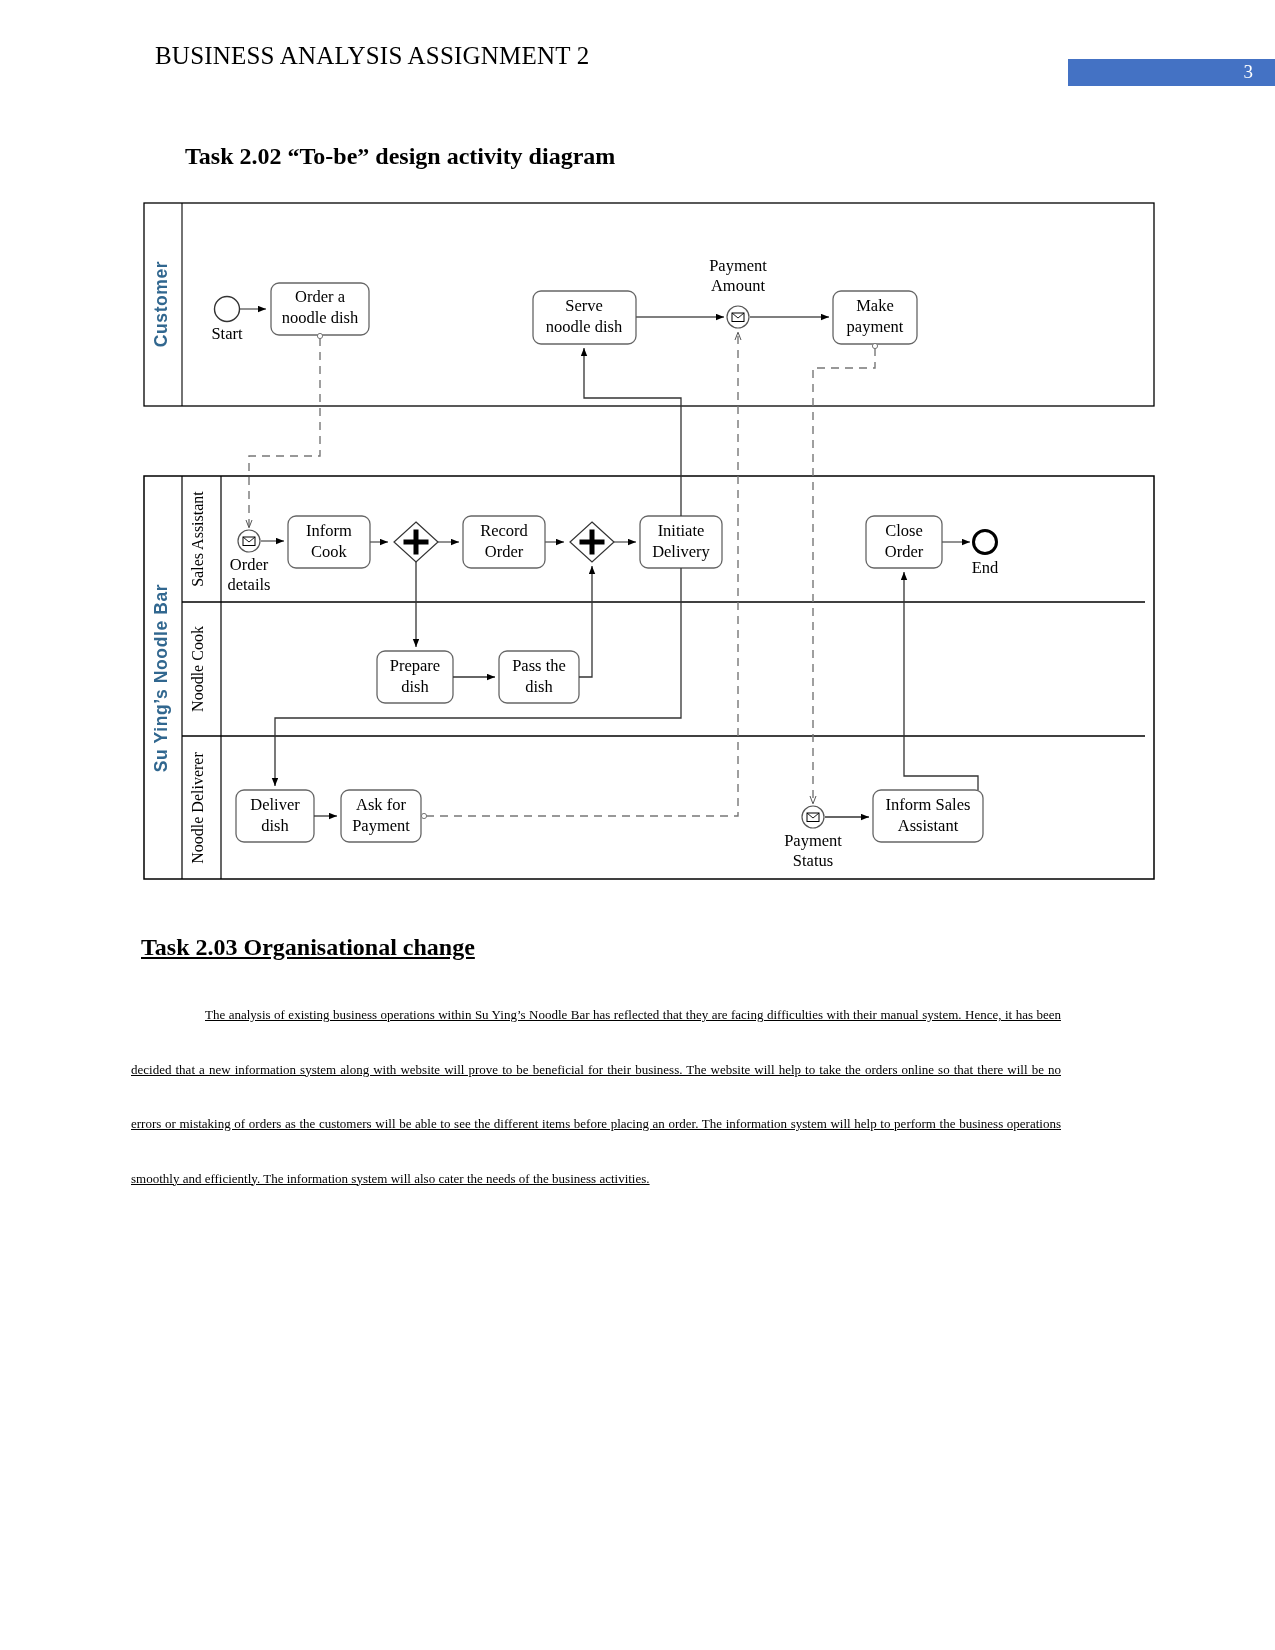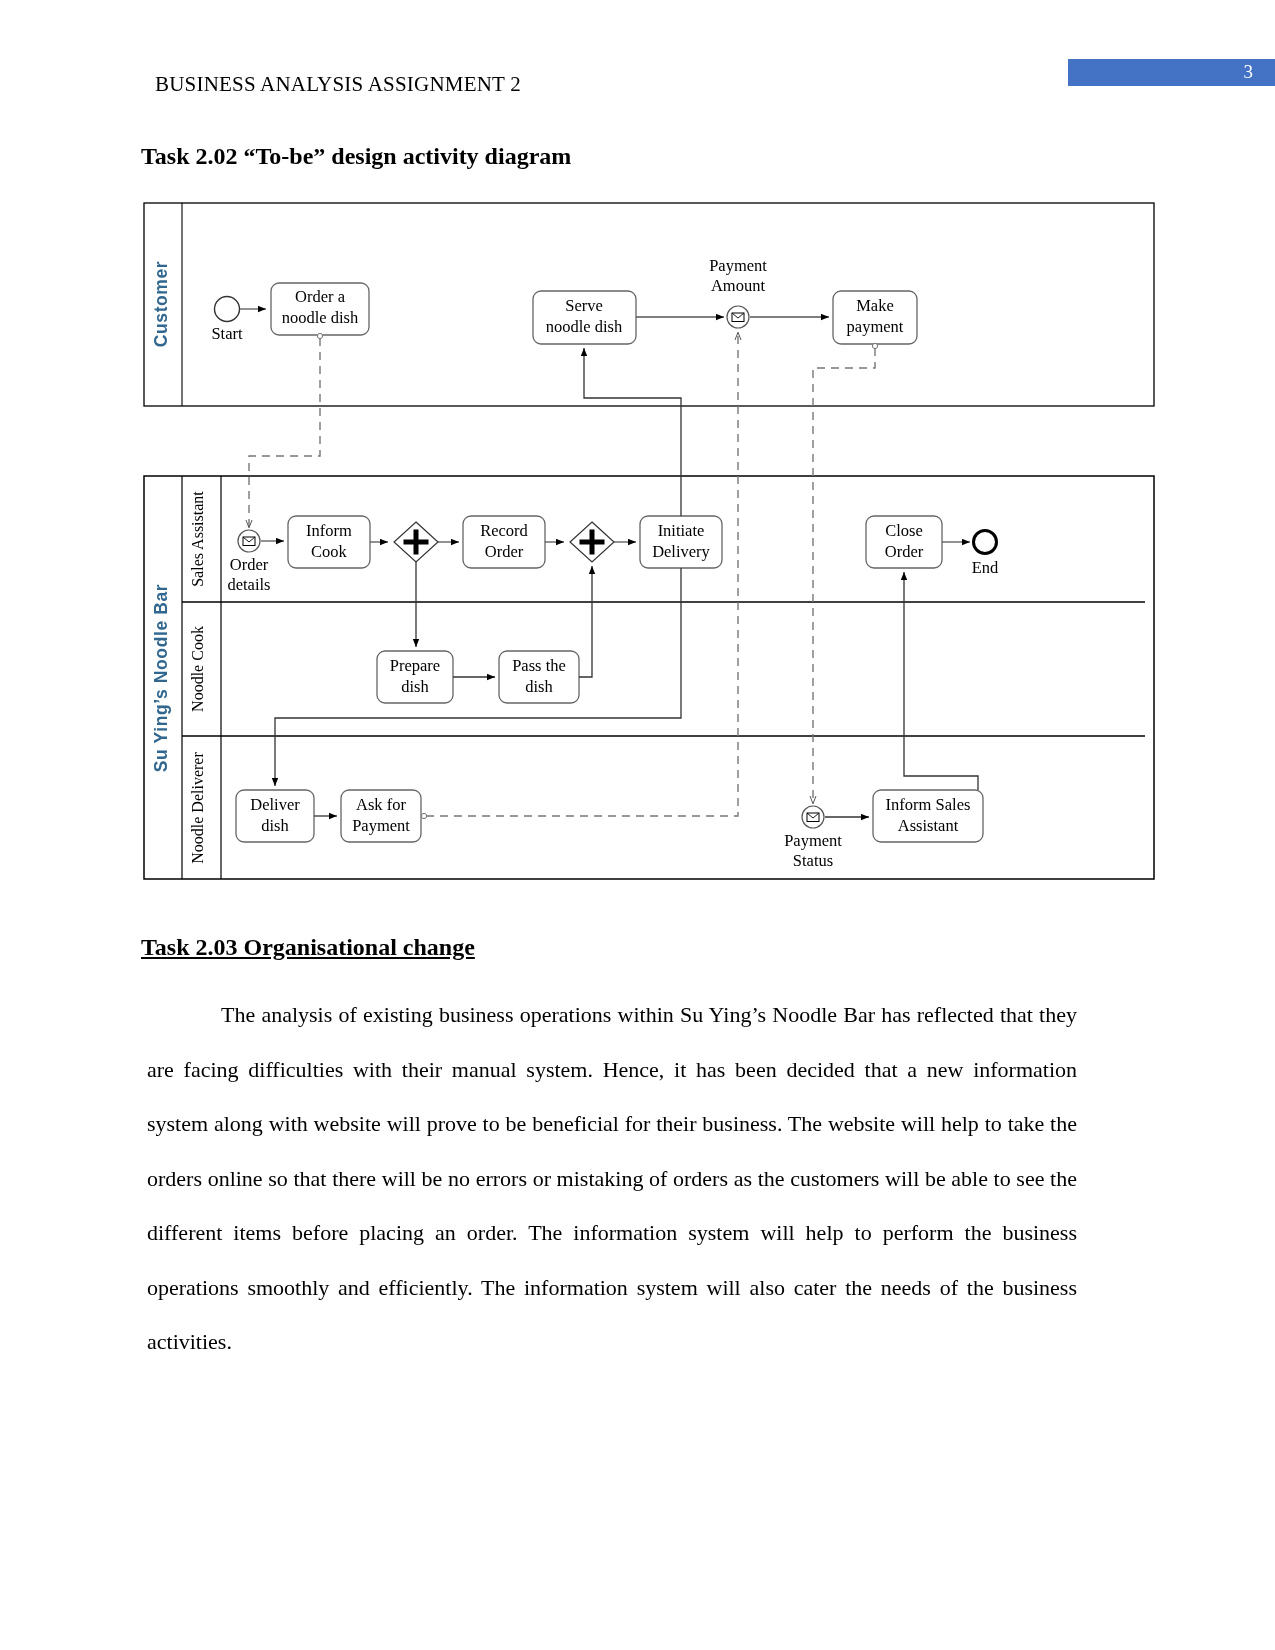--- a/index.html
+++ b/index.html
@@ -18,22 +18,22 @@
   
   #doc-header {
     position: absolute;
     top: 0; left: 0;
     width: 1275px;
     height: 110px;
   }
   #header-title {
     position: absolute;
     left: 155px;
-    top: 72px;
-    font-size: 21px;
+    top: 42px;
+    font-size: 25px;
     letter-spacing: 0.2px;
     white-space: nowrap;
     font-family: Liberation Serif, serif;
   }
   #page-number-badge {
     position: absolute;
     left: 1068px;
     top: 59px;
     width: 207px;
     height: 27px;
@@ -50,44 +50,45 @@
   }
 
   
   .section-heading {
     position: absolute;
     left: 141px;
     font-weight: bold;
     font-size: 24px;
     white-space: nowrap;
   }
-  #task-202-heading { top: 143px; }
+  #task-202-heading { top: 143px; margin-left: 44px; }
   #task-203-heading { top: 934px; text-decoration: underline; }
 
   
   #activity-diagram {
     position: absolute;
     left: 141px;
     top: 198px;
     width: 1015px;
     height: 690px;
   }
   #activity-diagram svg { display: block; }
 
   
   #body-paragraph {
     position: absolute;
-    left: 147px;
+    left: 131px;
     top: 988px;
     width: 930px;
-    font-size: 22px;
+    font-size: 13px;
     line-height: 54.5px;
     text-align: justify;
     text-indent: 74px;
     text-justify: inter-word;
+    text-decoration: underline;
   }
 </style>
 </head>
 <body>
 
 <div id="doc-header">
   <div id="header-title">BUSINESS ANALYSIS ASSIGNMENT 2</div>
   <div id="page-number-badge"></div>
   <div id="page-number-text">3</div>
 </div>

